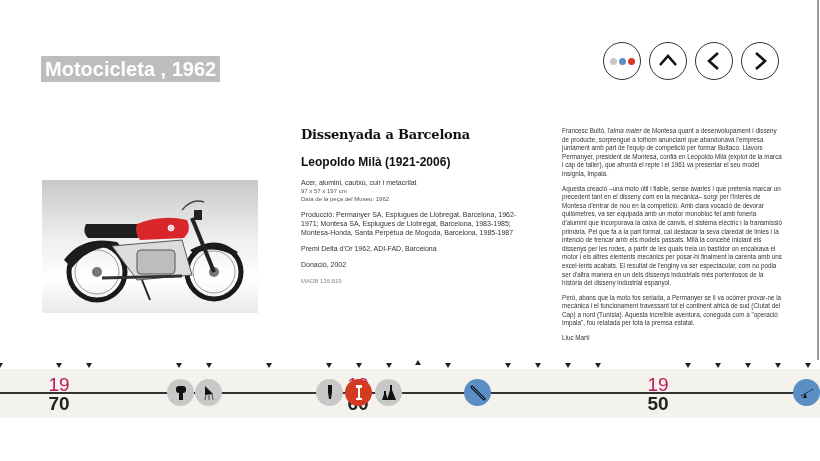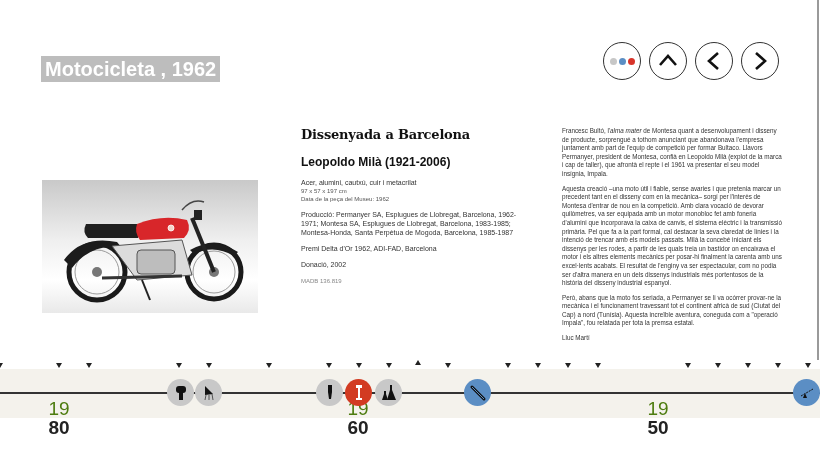--- a/index.html
+++ b/index.html
@@ -29,21 +29,21 @@
 
   .right { position: absolute; left: 562px; top: 127px; width: 220px; }
   .right p { font-size: 6.3px; line-height: 8.6px; color: #333; margin-bottom: 6px; }
   .right p .it { font-style: italic; }
 
   .timeline { position: absolute; left: 0; top: 369px; width: 820px; height: 49px; background: #f4f2ec; }
   .tl-line { position: absolute; left: 0; top: 392px; width: 820px; height: 2px; background: #333; }
   .tick { position: absolute; top: 363px; width: 0; height: 0; border-left: 3px solid transparent; border-right: 3px solid transparent; border-top: 5px solid #222; }
   .tick-up { position: absolute; top: 360px; width: 0; height: 0; border-left: 3px solid transparent; border-right: 3px solid transparent; border-bottom: 5px solid #222; }
   .decade { position: absolute; text-align: center; width: 40px; }
-  .decade .top { font-size: 19px; color: #4d7c0f; line-height: 19px; display: block; margin-top: 24px; }
+  .decade .top { font-size: 19px; color: #be185d; line-height: 19px; display: block; }
   .decade .bot { font-size: 19px; font-weight: bold; color: #222; line-height: 19px; display: block; }
   .node { position: absolute; width: 27px; height: 27px; border-radius: 50%; display: flex; align-items: center; justify-content: center; cursor: pointer; }
 </style>
 </head>
 <body>
 
 <div class="title-wrap">
   <span>Motocicleta </span>
     <span>, 1962</span>
 </div>
@@ -147,21 +147,21 @@
     <div class="tick" style="left: 685px;"></div>
     <div class="tick" style="left: 715px;"></div>
     <div class="tick" style="left: 745px;"></div>
     <div class="tick" style="left: 775px;"></div>
     <div class="tick" style="left: 805px;"></div>
     <div class="tick-up" style="left: 415px;"></div>
   </div>
 
 <div class="decade" style="left:39px; top:375px;">
   <span class="top">19</span>
-  <span class="bot">80</span>
+  <span class="bot">70</span>
 </div>
 <div class="decade" style="left:338px; top:375px;">
   <span class="top">19</span>
   <span class="bot">60</span>
 </div>
 <div class="decade" style="left:638px; top:375px;">
   <span class="top">19</span>
   <span class="bot">50</span>
 </div>
 

